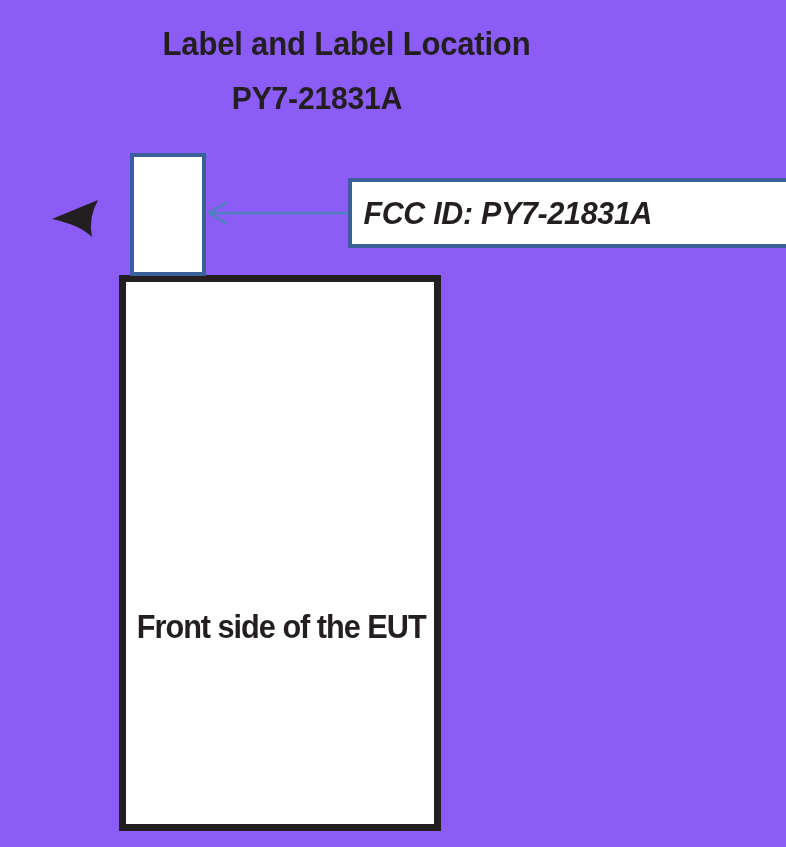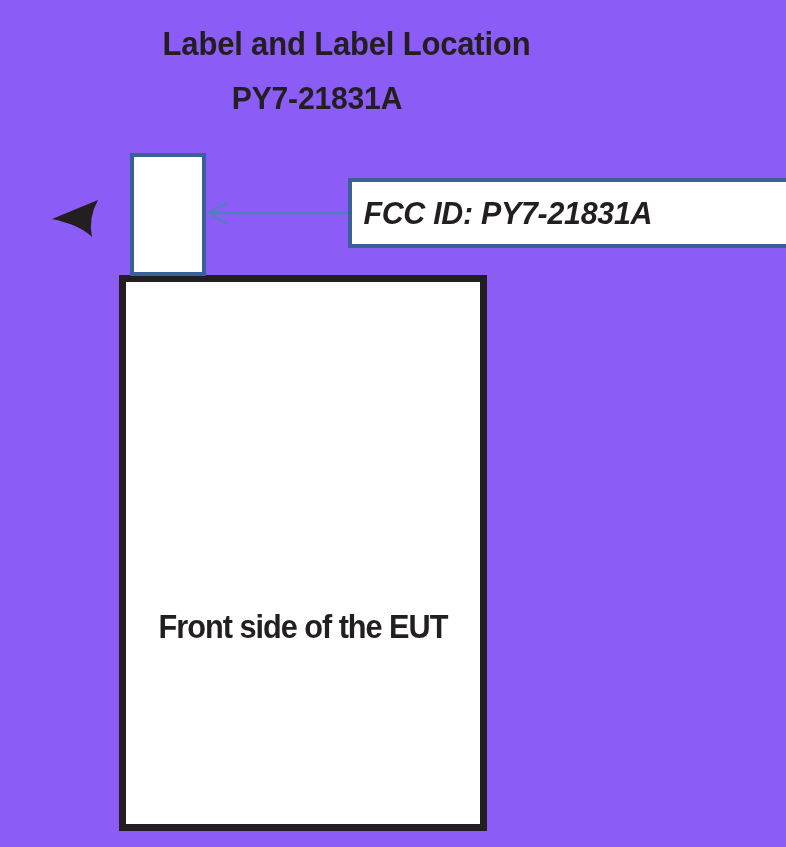--- a/index.html
+++ b/index.html
@@ -105,21 +105,21 @@
     letter-spacing: -0.3px;
     transform: scaleX(0.95);
     transform-origin: left center;
   }
 
   
   #eut-rect {
     position: absolute;
     left: 119px;
     top: 275px;
-    width: 368px;
+    width: 322px;
     height: 556px;
     box-sizing: border-box;
     border: 7px solid #231f20;
     background: #ffffff;
     z-index: 2;
   }
   #eut-text {
     position: absolute;
     left: 0;
     right: 0;

